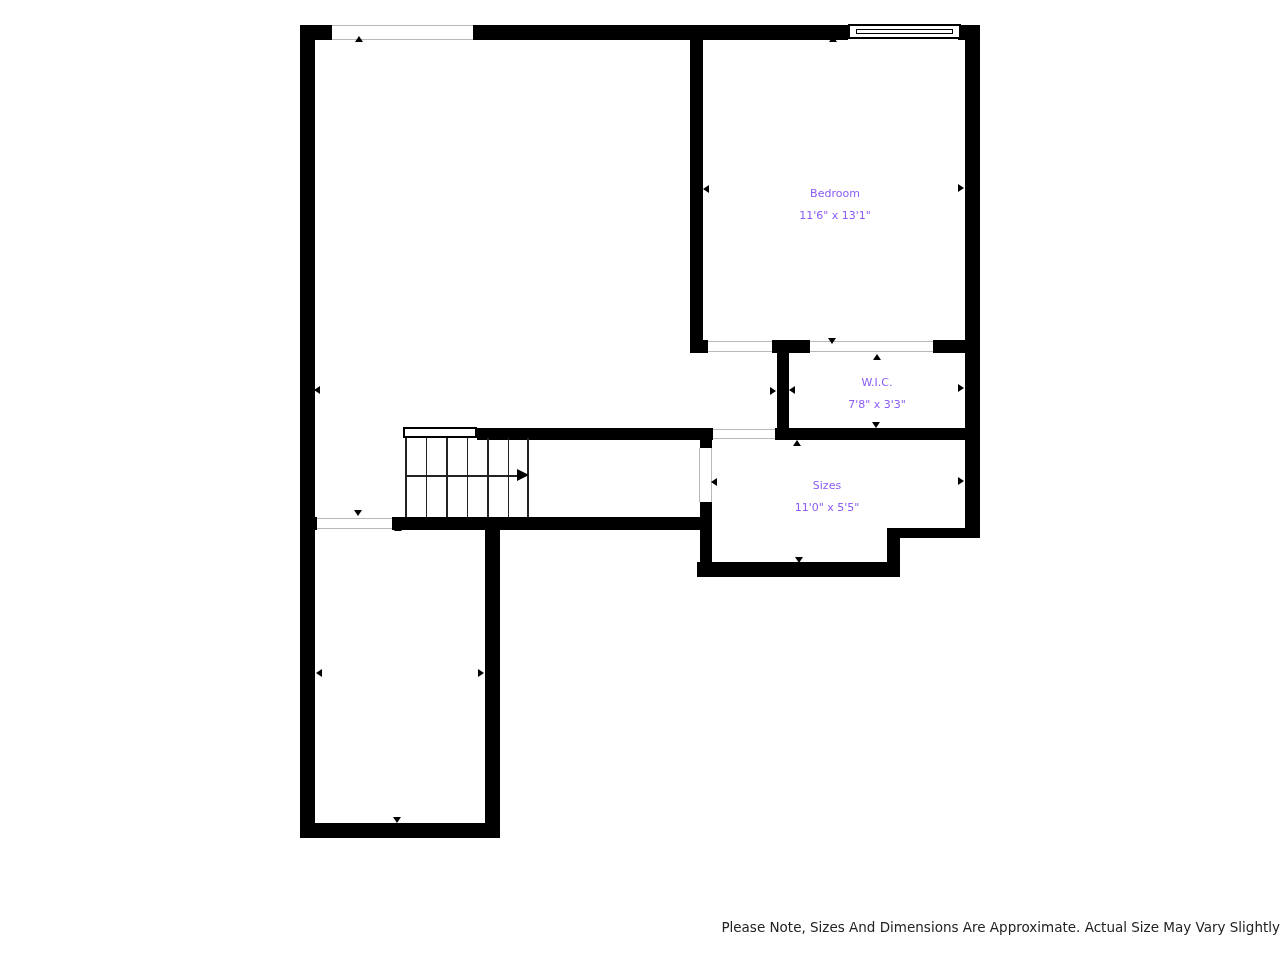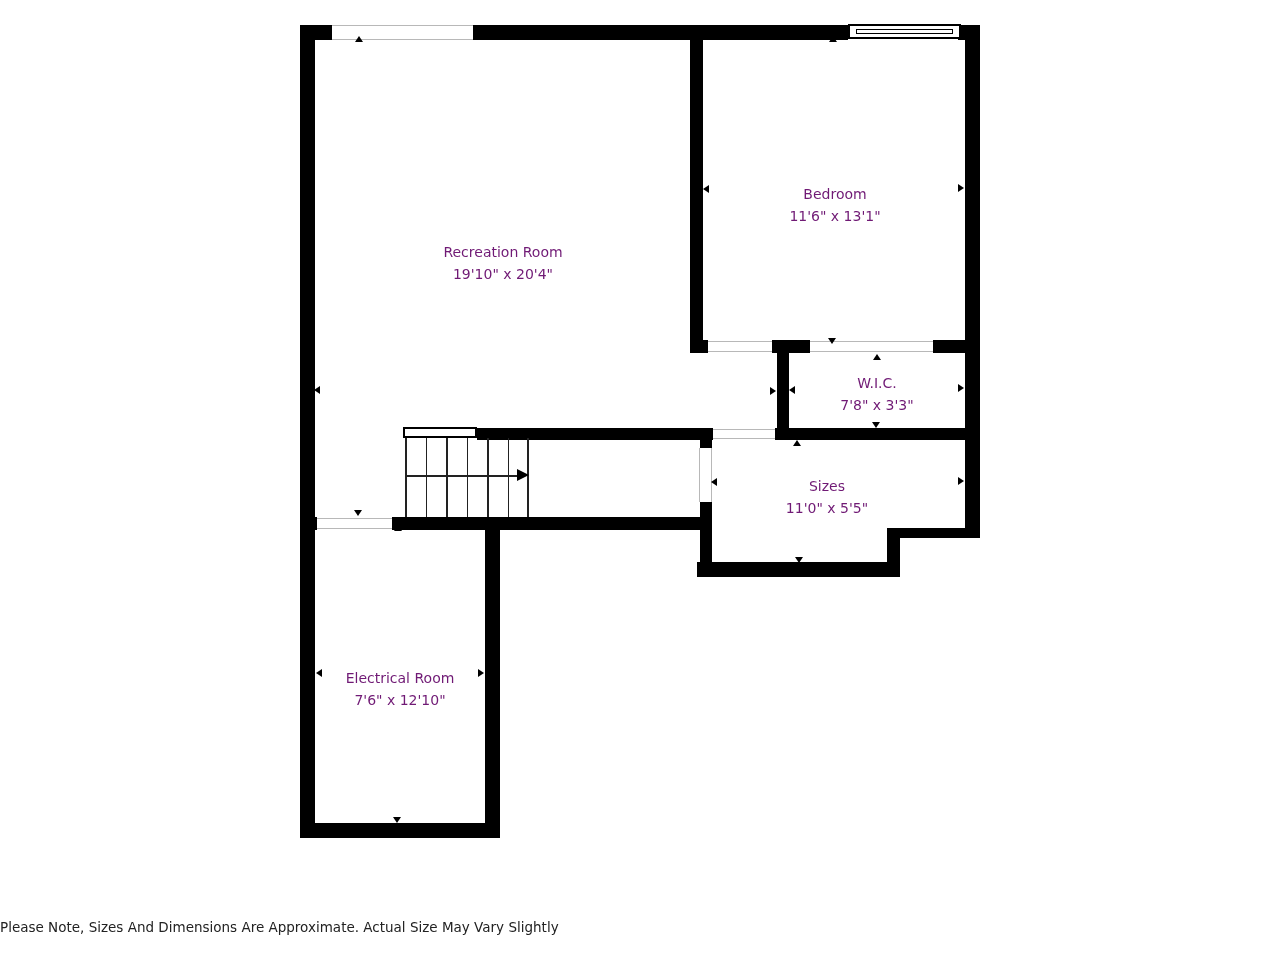--- a/index.html
+++ b/index.html
@@ -12,23 +12,23 @@
   .window{position:absolute;background:#ffffff;border:2px solid #000000;box-sizing:border-box;}
   .window-inner{position:absolute;left:6px;right:6px;top:3px;bottom:3px;border:1.5px solid #000000;box-sizing:border-box;}
   .stair-rail{position:absolute;background:#ffffff;border:2px solid #000000;box-sizing:border-box;}
   .stair-line{position:absolute;background:#222222;width:1.5px;}
   .stair-arrow-line{position:absolute;background:#222222;height:1.5px;}
   .arr{position:absolute;width:0;height:0;}
   .arr-up{border-left:4.5px solid transparent;border-right:4.5px solid transparent;border-bottom:6px solid #000;}
   .arr-down{border-left:4.5px solid transparent;border-right:4.5px solid transparent;border-top:6px solid #000;}
   .arr-left{border-top:4.5px solid transparent;border-bottom:4.5px solid transparent;border-right:6px solid #000;}
   .arr-right{border-top:4.5px solid transparent;border-bottom:4.5px solid transparent;border-left:6px solid #000;}
-  .room-label{position:absolute;transform:translate(-50%,-50%);text-align:center;color:#701a75;
-              font-size:14px;line-height:22px;white-space:nowrap;}
-  .footer-note{position:absolute;left:0;right:0;top:919px;text-align:left;color:#222222;font-size:13.5px;}
+  .room-label{position:absolute;transform:translate(-50%,-50%);text-align:center;color:#8b5cf6;
+              font-size:11px;line-height:22px;white-space:nowrap;}
+  .footer-note{position:absolute;left:0;right:0;top:919px;text-align:right;color:#222222;font-size:13.5px;}
 </style>
 </head>
 <body>
 
 <div class="canvas">
 
   <div class="wall" style="left:300px;top:25px;width:32px;height:15px;"></div>
   <div class="wall" style="left:473px;top:25px;width:375px;height:15px;"></div>
   <div class="wall" style="left:958px;top:25px;width:22px;height:15px;"></div>
   <div class="wall" style="left:300px;top:25px;width:15px;height:813px;"></div>
@@ -93,36 +93,28 @@
   <div class="arr arr-up" style="left:793px;top:440px;"></div>
   <div class="arr arr-down" style="left:795px;top:557px;"></div>
   <div class="arr arr-left" style="left:711px;top:478px;"></div>
   <div class="arr arr-right" style="left:958px;top:477px;"></div>
 
   <div class="arr arr-up" style="left:394px;top:525px;"></div>
   <div class="arr arr-down" style="left:393px;top:817px;"></div>
   <div class="arr arr-left" style="left:316px;top:669px;"></div>
   <div class="arr arr-right" style="left:478px;top:669px;"></div>
 
-  <div class="room-label" style="left:503px;top:263px;">
-    <div>Recreation Room</div>
-    <div>19'10" x 20'4"</div>
-  </div>
   <div class="room-label" style="left:835px;top:205px;">
     <div>Bedroom</div>
     <div>11'6" x 13'1"</div>
   </div>
   <div class="room-label" style="left:877px;top:394px;">
     <div>W.I.C.</div>
     <div>7'8" x 3'3"</div>
   </div>
   <div class="room-label" style="left:827px;top:497px;">
     <div>Sizes</div>
     <div>11'0" x 5'5"</div>
   </div>
-  <div class="room-label" style="left:400px;top:689px;">
-    <div>Electrical Room</div>
-    <div>7'6" x 12'10"</div>
-  </div>
 
   <div class="footer-note">Please Note, Sizes And Dimensions Are Approximate. Actual Size May Vary Slightly</div>
 
 </div>
 
 </body></html>

